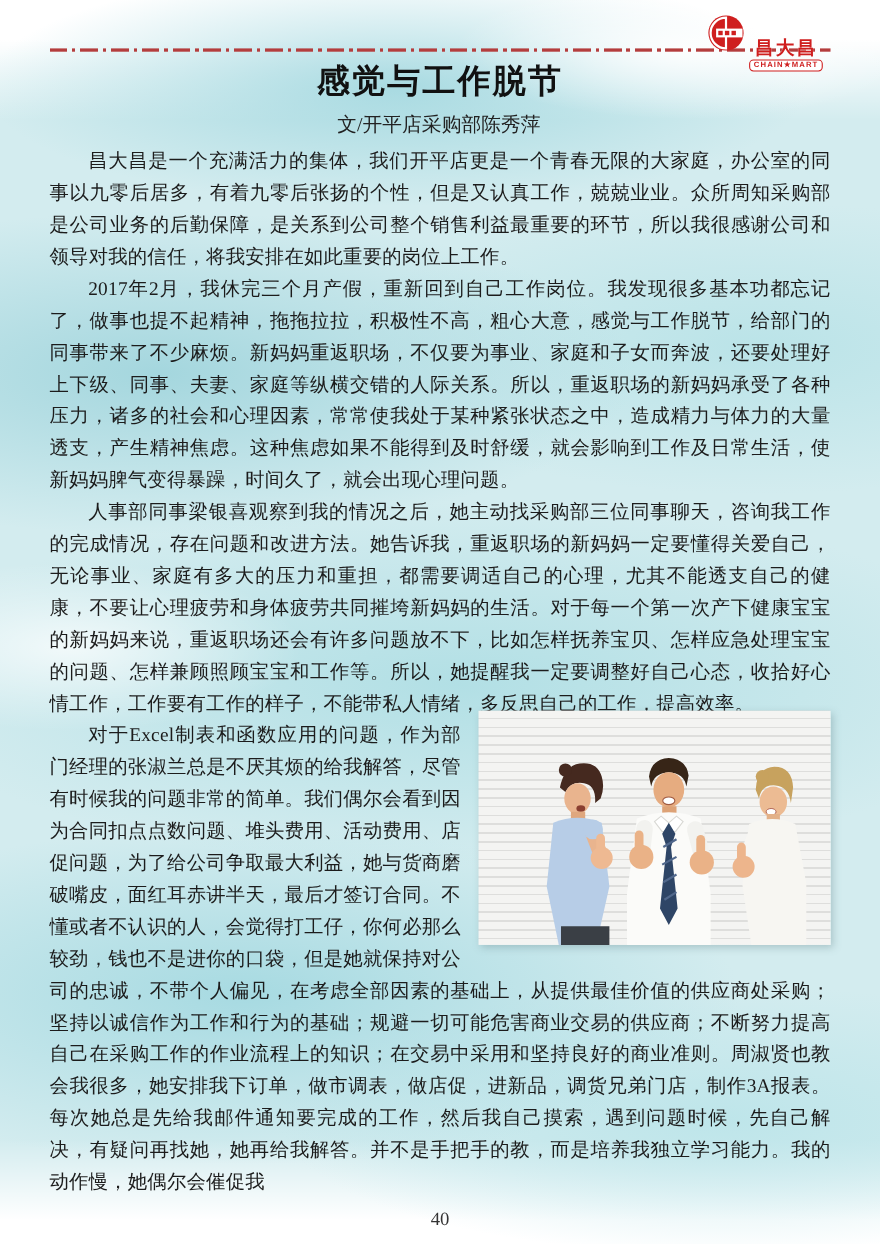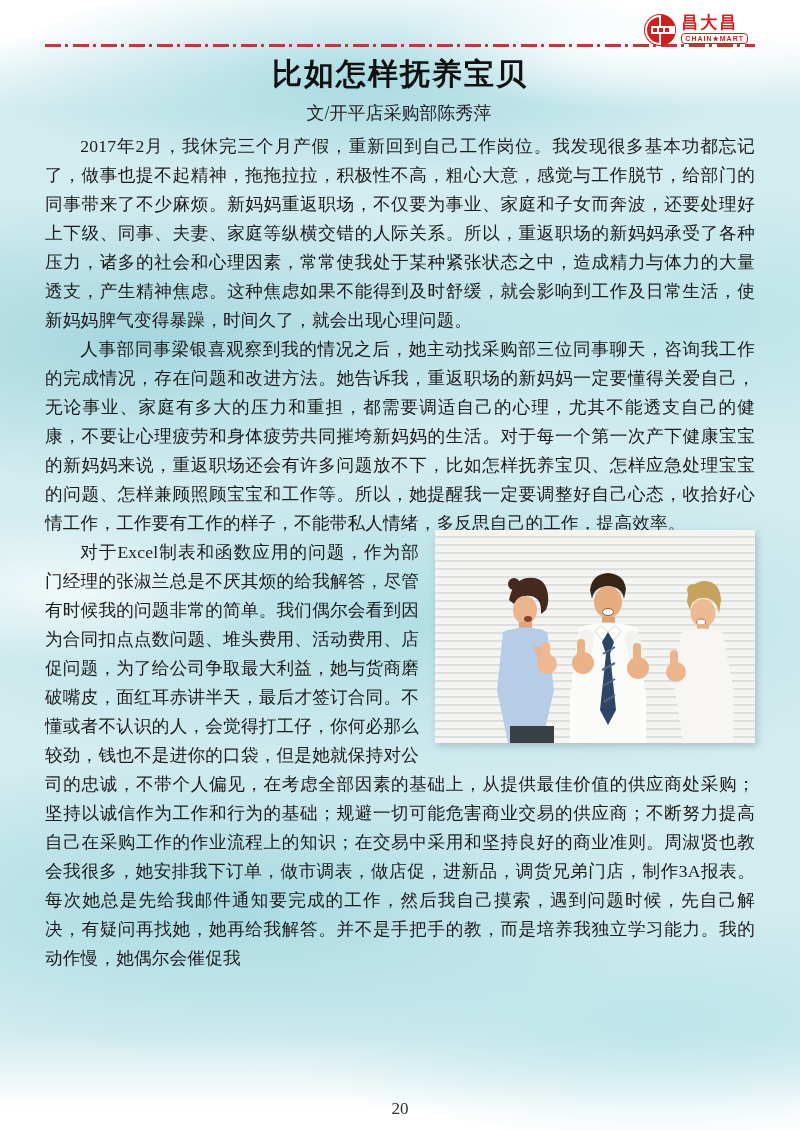--- a/index.html
+++ b/index.html
@@ -28,21 +28,21 @@
       linear-gradient(to bottom, #ffffff 0px, #ffffff 36px, rgba(255,255,255,0) 110px),
       linear-gradient(to top, #ffffff 0px, #ffffff 22px, rgba(255,255,255,0) 95px),
       #d3ecef;
   }
   
   .logo{
     position:absolute;top:13px;right:52px;z-index:3;
     display:flex;align-items:flex-start;gap:4px;
   }
   .logo-icon{width:34px;height:34px;display:block;}
-  .logo-textcol{display:flex;flex-direction:column;align-items:flex-start;}
+  .logo-textcol{display:flex;flex-direction:column;align-items:center;margin-top:21px;}
   .logo-brand{
     font-size:17px;font-weight:bold;color:#cf1f1f;letter-spacing:2px;
     line-height:20px;text-shadow:0 0 1px #ffffff;
     font-family:"Liberation Sans",sans-serif;
   }
   .logo-tagline{
     font-size:7px;font-weight:bold;color:#cf1f1f;letter-spacing:1px;
     border:1px solid #cf1f1f;border-radius:4px;background:#fff;
     padding:0 3px;line-height:9px;
     font-family:"Liberation Sans",sans-serif;
@@ -102,24 +102,25 @@
     </svg>
     <div class="logo-textcol">
       <div class="logo-brand">昌大昌</div>
       <div class="logo-tagline">CHAIN★MART</div>
     </div>
   </div>
 
   <div class="dash-rule"></div>
 
   <div class="content">
-    <h1 class="title">比如怎样抚养宝贝</h1>
+    <h1 class="title">感觉与工作脱节</h1>
     <div class="byline">文/开平店采购部陈秀萍</div>
 
     <div class="article">
+      <p>昌大昌是一个充满活力的集体，我们开平店更是一个青春无限的大家庭，办公室的同事以九零后居多，有着九零后张扬的个性，但是又认真工作，兢兢业业。众所周知采购部是公司业务的后勤保障，是关系到公司整个销售利益最重要的环节，所以我很感谢公司和领导对我的信任，将我安排在如此重要的岗位上工作。</p>
       <p>2017年2月，我休完三个月产假，重新回到自己工作岗位。我发现很多基本功都忘记了，做事也提不起精神，拖拖拉拉，积极性不高，粗心大意，感觉与工作脱节，给部门的同事带来了不少麻烦。新妈妈重返职场，不仅要为事业、家庭和子女而奔波，还要处理好上下级、同事、夫妻、家庭等纵横交错的人际关系。所以，重返职场的新妈妈承受了各种压力，诸多的社会和心理因素，常常使我处于某种紧张状态之中，造成精力与体力的大量透支，产生精神焦虑。这种焦虑如果不能得到及时舒缓，就会影响到工作及日常生活，使新妈妈脾气变得暴躁，时间久了，就会出现心理问题。</p>
       <p>人事部同事梁银喜观察到我的情况之后，她主动找采购部三位同事聊天，咨询我工作的完成情况，存在问题和改进方法。她告诉我，重返职场的新妈妈一定要懂得关爱自己，无论事业、家庭有多大的压力和重担，都需要调适自己的心理，尤其不能透支自己的健康，不要让心理疲劳和身体疲劳共同摧垮新妈妈的生活。对于每一个第一次产下健康宝宝的新妈妈来说，重返职场还会有许多问题放不下，比如怎样抚养宝贝、怎样应急处理宝宝的问题、怎样兼顾照顾宝宝和工作等。所以，她提醒我一定要调整好自己心态，收拾好心情工作，工作要有工作的样子，不能带私人情绪，多反思自己的工作，提高效率。</p>
 
       <div class="photo-frame">
         <svg viewBox="0 0 320 213">
 
           <g>
             <path d="M74 70 q4 -20 18 -22 q16 -2 20 12 q3 10 -1 20 l-5 4 q1 -16 -10 -18 q-12 -2 -17 8 z" fill="#45291f"></path>
             <circle cx="79" cy="54" r="6" fill="#45291f"></circle>
             <ellipse cx="90" cy="80" rx="12" ry="14" fill="#e9b48e"></ellipse>
@@ -160,14 +161,14 @@
             <line x1="252" y1="112" x2="245" y2="131" stroke="#f7f6f2" stroke-width="14" stroke-linecap="round"></line>
             <rect x="235" y="120" width="8" height="17" rx="4" fill="#edb58c"></rect>
             <circle cx="241" cy="142" r="10" fill="#edb58c"></circle>
           </g>
         </svg>
       </div>
       <p>对于Excel制表和函数应用的问题，作为部门经理的张淑兰总是不厌其烦的给我解答，尽管有时候我的问题非常的简单。我们偶尔会看到因为合同扣点点数问题、堆头费用、活动费用、店促问题，为了给公司争取最大利益，她与货商磨破嘴皮，面红耳赤讲半天，最后才签订合同。不懂或者不认识的人，会觉得打工仔，你何必那么较劲，钱也不是进你的口袋，但是她就保持对公司的忠诚，不带个人偏见，在考虑全部因素的基础上，从提供最佳价值的供应商处采购；坚持以诚信作为工作和行为的基础；规避一切可能危害商业交易的供应商；不断努力提高自己在采购工作的作业流程上的知识；在交易中采用和坚持良好的商业准则。周淑贤也教会我很多，她安排我下订单，做市调表，做店促，进新品，调货兄弟门店，制作3A报表。每次她总是先给我邮件通知要完成的工作，然后我自己摸索，遇到问题时候，先自己解决，有疑问再找她，她再给我解答。并不是手把手的教，而是培养我独立学习能力。我的动作慢，她偶尔会催促我</p>
     </div>
   </div>
 
-  <div class="pageno">20</div>
+  <div class="pageno">40</div>
 </div>
 
 </body></html>

